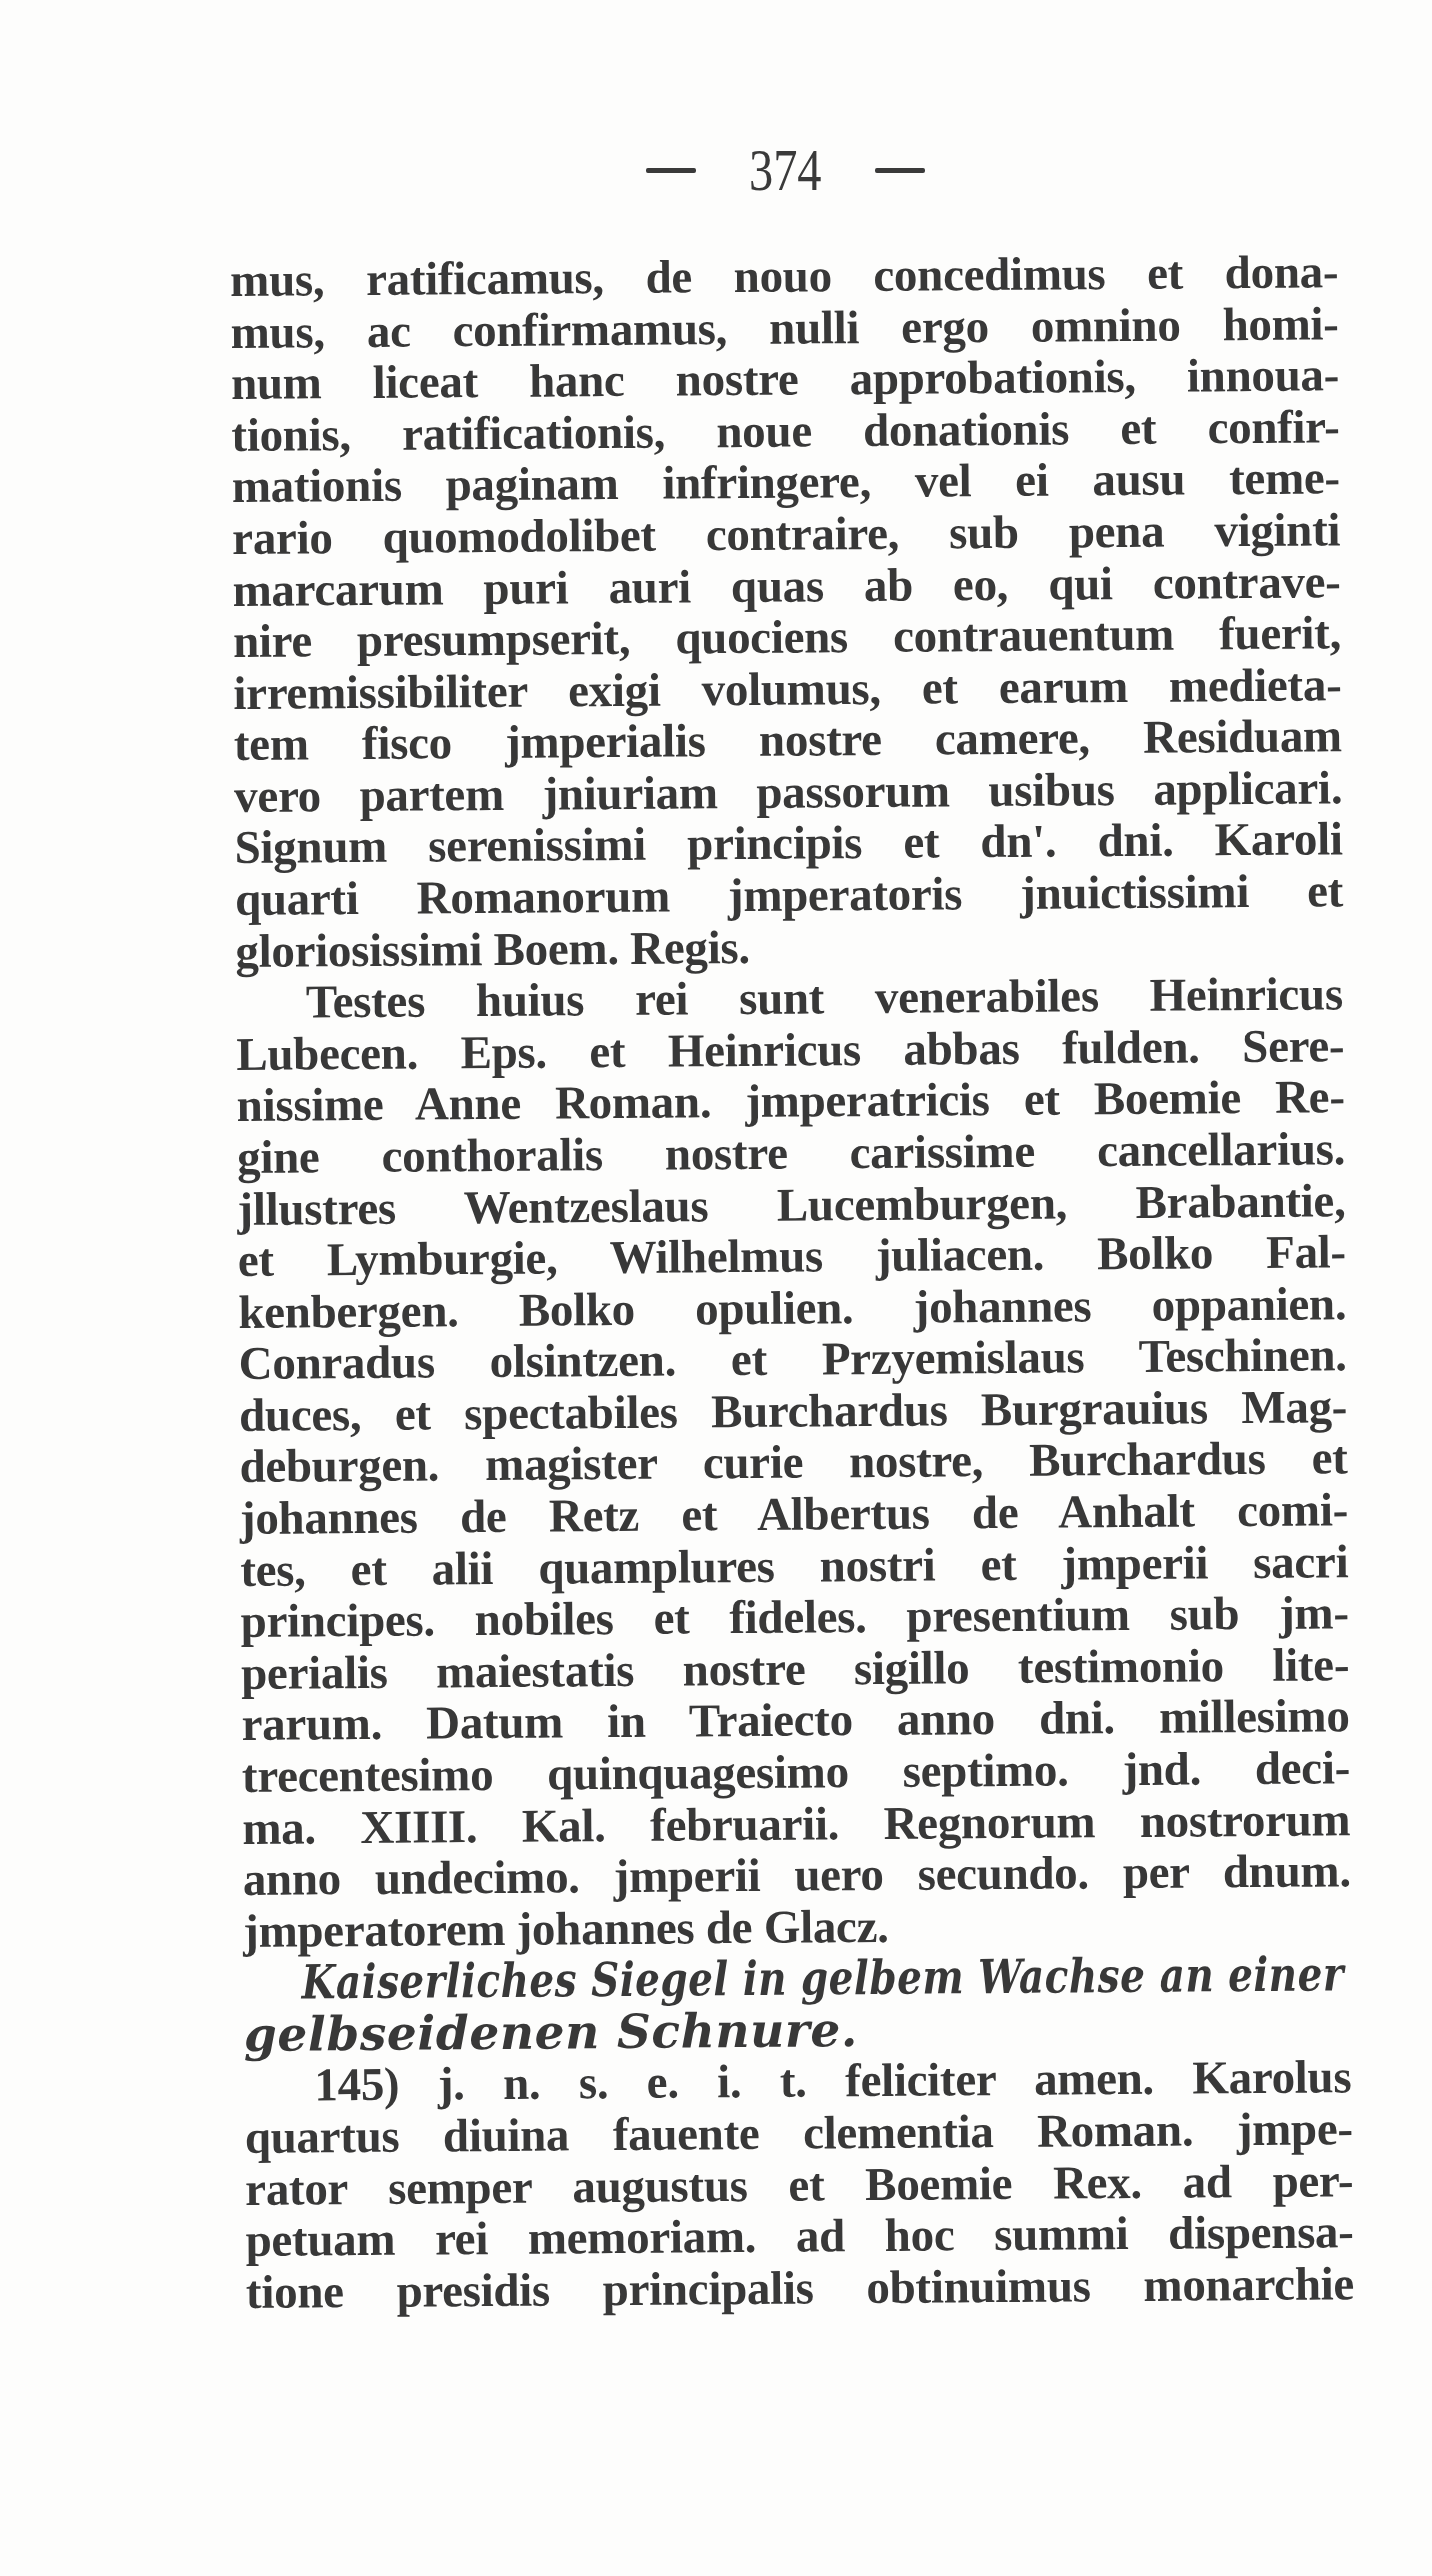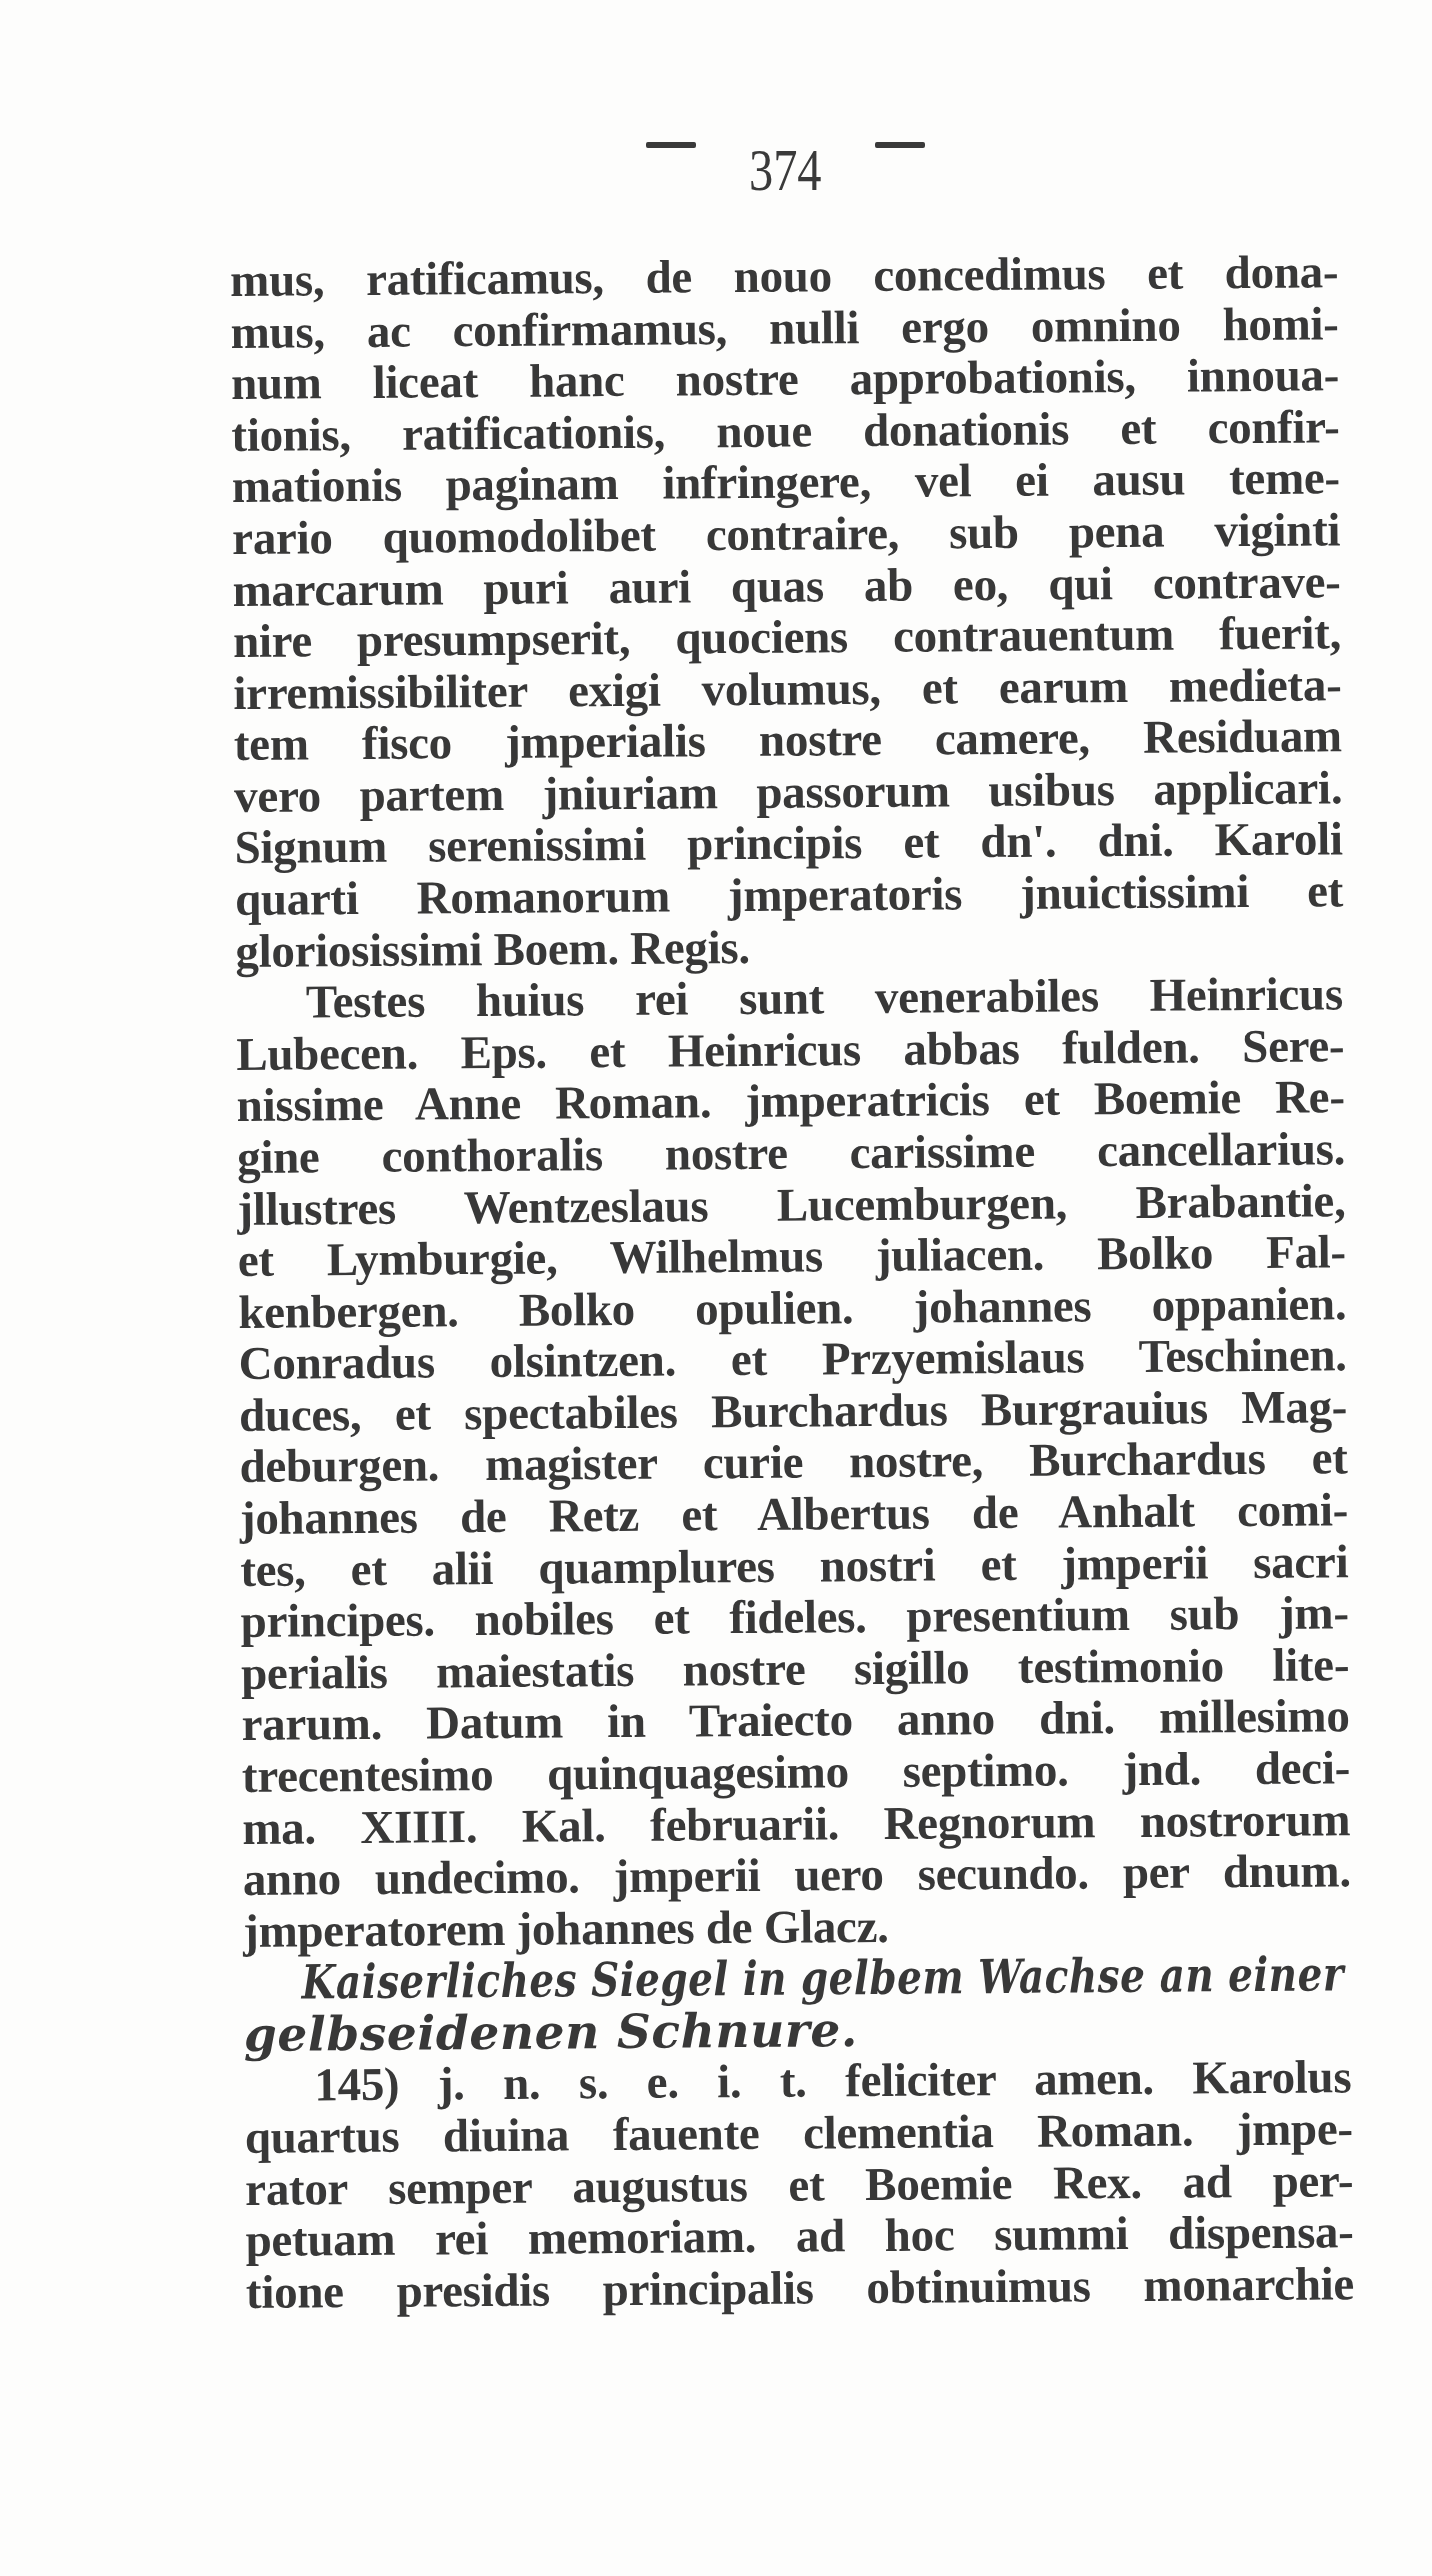--- a/index.html
+++ b/index.html
@@ -3,21 +3,21 @@
   <meta charset="utf-8">
   <style>
     html, body { margin: 0; padding: 0; background: #ffffff; }
     body { width: 1433px; height: 2576px; position: relative; overflow: hidden; }
     .page {
       position: absolute; left: 0; top: 0; width: 1433px; height: 2576px;
       background: #fdfdfc;
     }
     .header {
       position: absolute; top: 142px; left: 626px; width: 319px; height: 57px;
-      display: flex; align-items: flex-start; justify-content: center; gap: 45px;
+      display: flex; align-items: center; justify-content: center; gap: 45px;
       color: #3a3a3a;
     }
     .header .dash { display: inline-block; width: 50px; height: 5.7px; background: #3a3a3a; border-radius: 1.9px; }
     .header .num {
       font-family: "Liberation Serif", "DejaVu Serif", serif;
       font-size: 59px; line-height: 57px; transform: scaleX(0.82);
     }
     .text-block {
       position: absolute; left: 230px; top: 255px; width: 1108px;
       transform: rotate(-0.45deg); transform-origin: 0 0;

